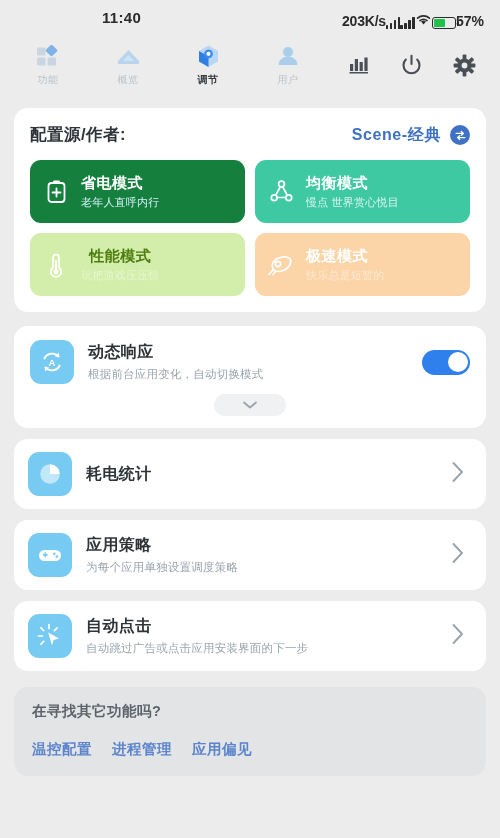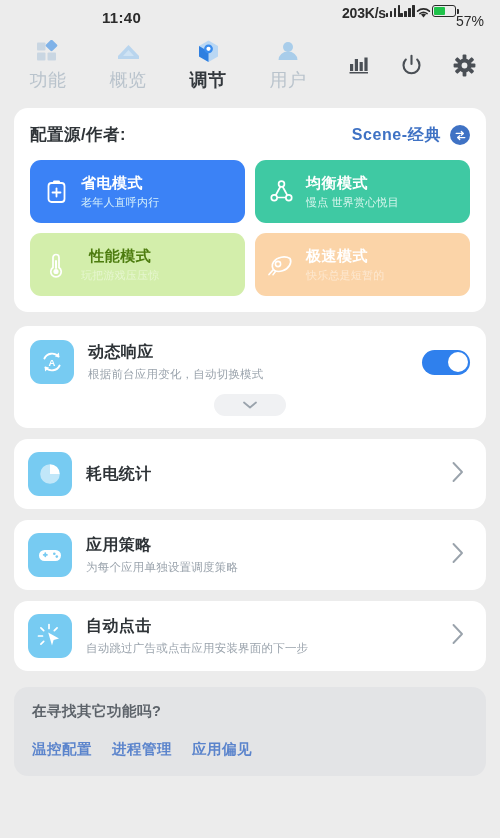--- a/index.html
+++ b/index.html
@@ -10,48 +10,48 @@
     overflow: hidden;
   }
   .phone { position: relative; width: 500px; height: 838px; background: #ececec; }
 
   
   .statusbar {
     height: 34px; display: flex; align-items: center;
     padding: 13px 16px; font-size: 15px; font-weight: bold; color: #2b2b2b;
   }
   .sb-time { margin-left: 86px; letter-spacing: .3px; }
-  .sb-right { margin-left: auto; display: flex; align-items: flex-start; }
+  .sb-right { margin-left: auto; display: flex; align-items: flex-end; }
   .sb-net { font-size: 14px; font-weight: bold; letter-spacing: -.2px; }
   .bars { display: flex; align-items: flex-end; gap: 1.5px; height: 12px; }
   .bars i { display: block; width: 2.5px; background: #2b2b2b; border-radius: .5px; }
   .bars i:nth-child(1) { height: 4px; }
   .bars i:nth-child(2) { height: 6.5px; }
   .bars i:nth-child(3) { height: 9px; }
   .bars i:nth-child(4) { height: 12px; }
   .batt {
     width: 24px; height: 12px; border: 1.6px solid #2b2b2b; border-radius: 3px;
     position: relative; padding: 1.4px;
   }
   .batt:after {
     content: ""; position: absolute; right: -4px; top: 3px;
     width: 2px; height: 5px; background: #2b2b2b; border-radius: 0 1px 1px 0;
   }
   .batt em { display: block; height: 100%; width: 57%; background: #1fc24a; border-radius: 1px; }
-  .sb-pct { font-size: 14px; font-weight: normal; margin-top: 8px; }
+  .sb-pct { font-size: 14px; font-weight: bold; margin-top: 8px; }
 
   
   .topnav { height: 62px; display: flex; align-items: center; padding: 0 16px; }
   .tabs { display: flex; gap: 16px; }
   .tab {
     width: 64px; display: flex; flex-direction: column;
     align-items: center; gap: 3px; cursor: pointer;
   }
   .tab-ico { height: 26px; display: flex; align-items: center; justify-content: center; }
-  .tab-lbl { font-size: 18px; color: #b9c3cc; letter-spacing: .5px; }
+  .tab-lbl { font-size: 10px; color: #b9c3cc; letter-spacing: .5px; }
   .tab.active .tab-lbl { color: #33383d; font-weight: bold; }
   .navicons { margin-left: auto; display: flex; align-items: center; gap: 30px; padding-right: 8px; }
   .navicons > div { cursor: pointer; display: flex; align-items: center; justify-content: center; }
 
   
   .card { background: #fff; border-radius: 14px; margin: 0 14px; }
 
   
   .cfg { padding: 16px 16px 16px; margin-top: 12px; }
   .cfg-head { display: flex; align-items: center; }
@@ -66,21 +66,21 @@
   .modes { display: grid; grid-template-columns: 1fr 1fr; gap: 10px; margin-top: 14px; }
   .mode {
     height: 63px; border-radius: 11px; display: flex; align-items: center;
     padding: 0 12px; gap: 11px; cursor: pointer;
   }
   .mode-ico { width: 28px; display: flex; align-items: center; justify-content: center; flex: 0 0 auto; }
   .mode-txt { display: flex; flex-direction: column; gap: 2px; min-width: 0; }
   .mode-name { font-size: 15px; font-weight: bold; letter-spacing: .5px; }
   .mode-sub { font-size: 11px; letter-spacing: .2px; }
 
-  .m-save { background: #3b82f6; }
+  .m-save { background: #15803d; }
   .m-save .mode-name { color: #ffffff; }
   .m-save .mode-sub { color: #d6f0fa; }
   .m-bal { background: #3fc9a3; }
   .m-bal .mode-name { color: #ffffff; }
   .m-bal .mode-sub { color: #d9f6ee; }
   .m-perf { background: #d3eeab; }
   .m-perf .mode-name { color: #4d7c0f; text-align: center; }
   .m-perf .mode-sub { color: #e6f6cf; }
   .m-fast { background: #fbd4a8; }
   .m-fast .mode-name { color: #ffffff; }

